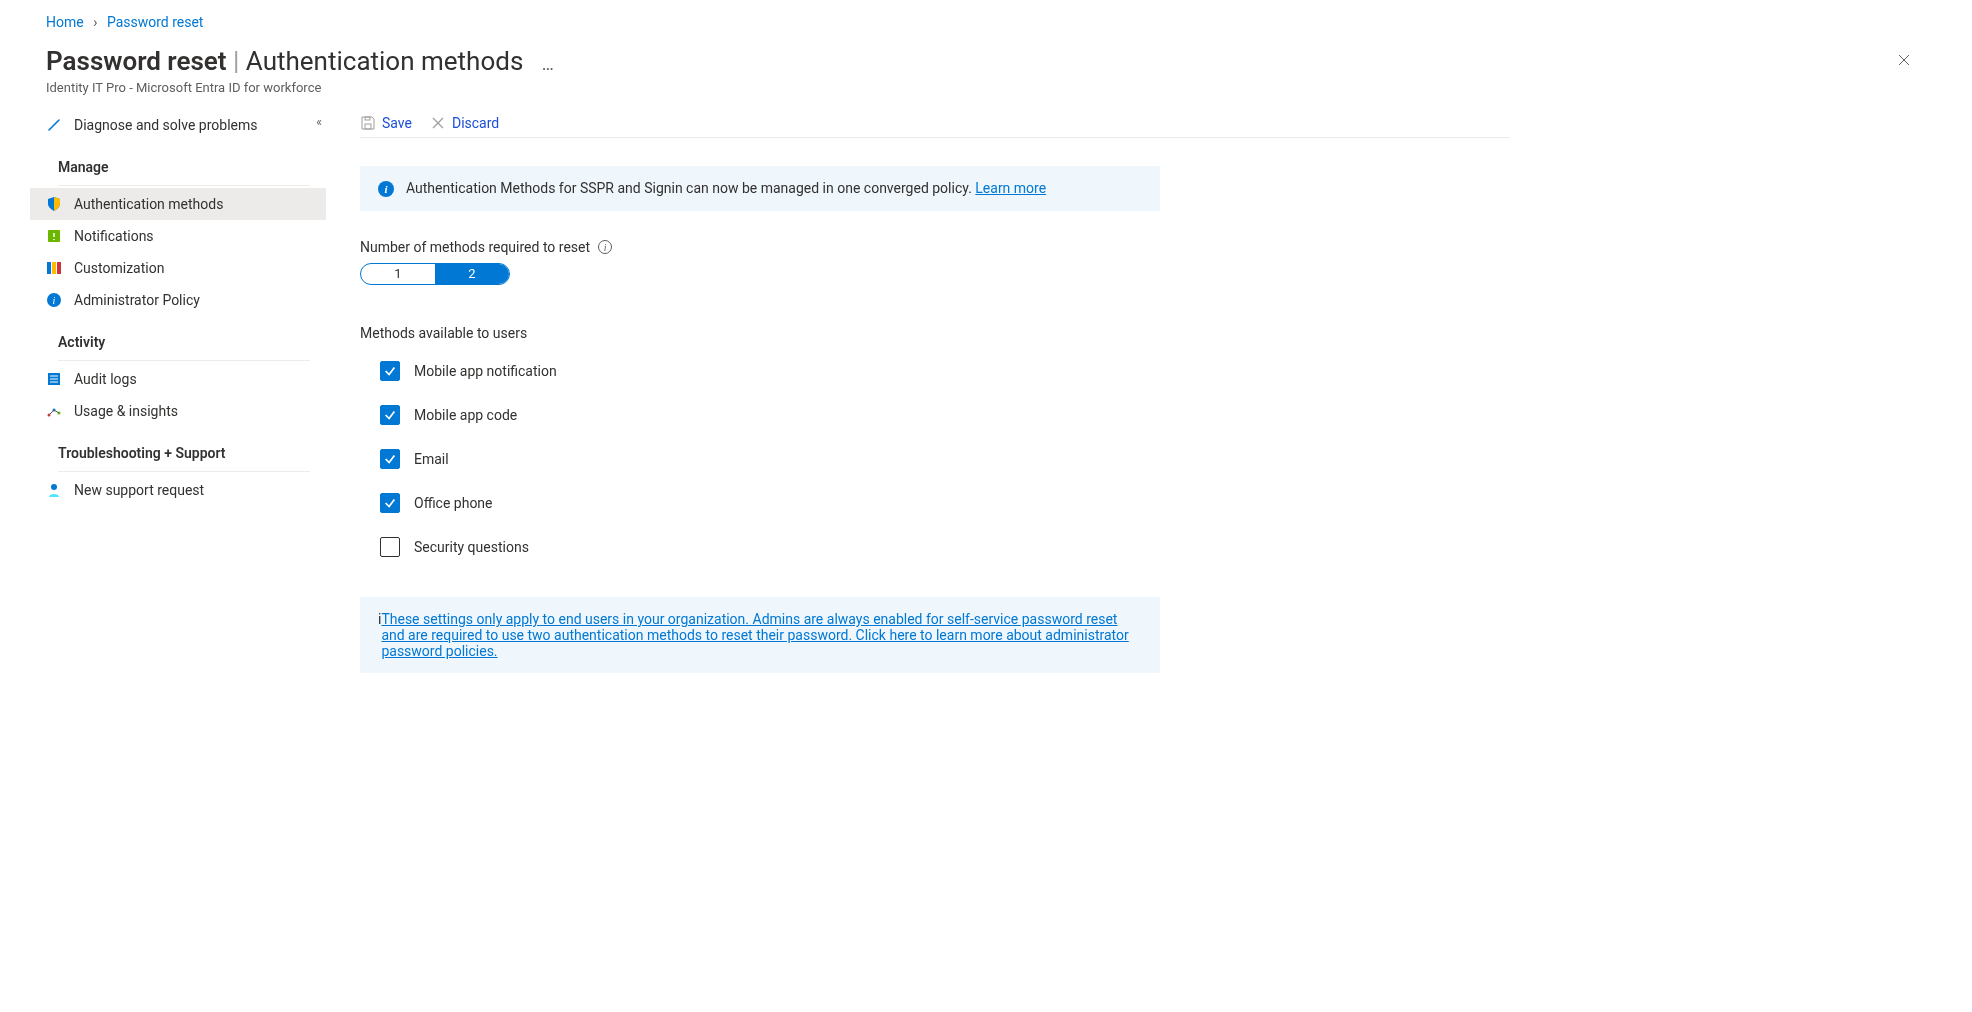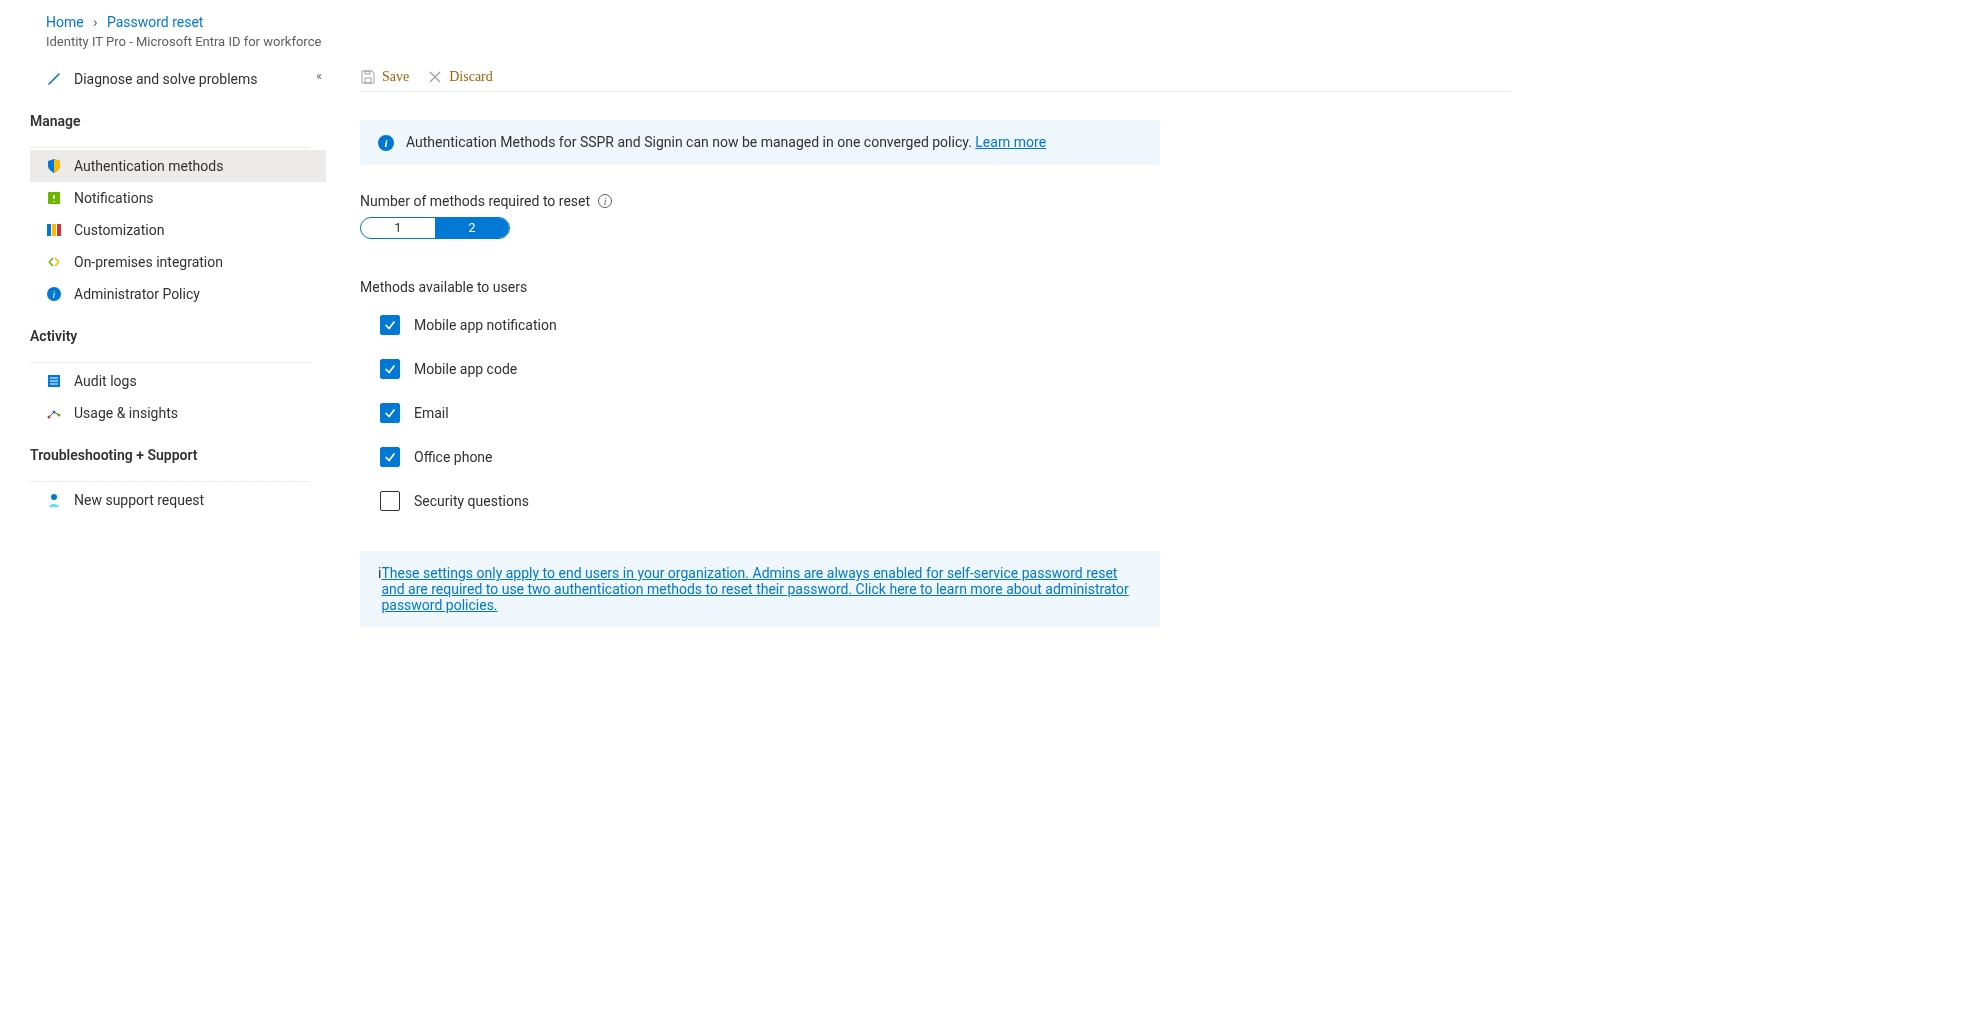--- a/index.html
+++ b/index.html
@@ -40,35 +40,35 @@
   .side-item {
     display: flex; align-items: center;
     padding: 8px 16px;
     font-size: 14px;
     cursor: pointer;
   }
   .side-item.selected { background: #edebe9; }
   .side-item .icn { width: 16px; height: 16px; margin-right: 12px; display:inline-flex; align-items:center; justify-content:center; }
   .side-item .icn svg { width:16px; height:16px; }
   .side-section {
-    padding: 18px 16px 18px 16px;
+    padding: 18px 16px 10px 16px;
     font-size: 14px;
     font-weight: 600;
     color: #323130;
     border-bottom: 1px solid #edebe9;
-    margin: 0 16px 2px 0;
+    margin: 0 16px 2px 28px;
     padding-left:0; padding-right:0;
   }
 
   
   .main { flex: 1; padding-left: 30px; max-width: 1180px; }
 
   
   .cmdbar { display:flex; align-items:center; padding: 6px 0; border-bottom: 1px solid #edebe9; margin-bottom: 28px; }
-  .cmdbar .cmd { display:flex; align-items:center; color:#a16207; margin-right: 18px; cursor:pointer;font-family:Liberation Serif, serif; }
+  .cmdbar .cmd { display:flex; align-items:center; color:#1d4ed8; margin-right: 18px; cursor:pointer; }
   .cmdbar .cmd svg { width:16px; height:16px; margin-right:6px; }
 
   
   .banner {
     background: #eff6fc;
     border: 0;
     padding: 14px 18px;
     display:flex; align-items:flex-start;
     max-width: 800px;
     margin-bottom: 28px;
@@ -122,20 +122,33 @@
 <body>
 
 <div class="root">
 
   <div class="breadcrumb">
     <a href="#">Home</a>
     <span class="chev">›</span>
     <a href="#">Password reset</a>
   </div>
 
+  <div class="page-head">
+    <div class="title-wrap">
+      <h1>
+        <span class="bold">Password reset</span><span class="sep"> | </span><span>Authentication methods</span>
+        <span class="dots">…</span>
+      </h1>
+    </div>
+    <span class="close">
+      <svg viewBox="0 0 16 16">
+          <path d="M3 3 L13 13 M13 3 L3 13" stroke="#605e5c" stroke-width="1"></path>
+        </svg>
+    </span>
+  </div>
   <div class="subtitle">Identity IT Pro - Microsoft Entra ID for workforce</div>
 
   <div class="body">
 
     <div class="sidebar">
       <span class="collapse-chev">«</span>
 
       <div class="side-item">
         <span class="icn">
           <svg viewBox="0 0 16 16">
@@ -173,29 +186,20 @@
         <span class="icn">
           <svg viewBox="0 0 16 16">
               <rect x="1" y="2" width="4" height="12" fill="#0078d4"></rect>
               <rect x="6" y="2" width="4" height="12" fill="#ffb900"></rect>
               <rect x="11" y="2" width="4" height="12" fill="#d13438"></rect>
             </svg>
         </span>
         <span>Customization</span>
       </div>
 
-      <div class="side-item">
-        <span class="icn">
-          <svg viewBox="0 0 16 16">
-              <path d="M3 8 L7 4 M3 8 L7 12" stroke="#6bb700" stroke-width="1.6" fill="none"></path>
-              <path d="M13 8 L9 4 M13 8 L9 12" stroke="#ffb900" stroke-width="1.6" fill="none"></path>
-            </svg>
-        </span>
-        <span>On-premises integration</span>
-      </div>
 
       <div class="side-item">
         <span class="icn">
           <svg viewBox="0 0 16 16">
               <circle cx="8" cy="8" r="7" fill="#0078d4"></circle>
               <text x="8" y="12" font-size="10" text-anchor="middle" fill="#fff" font-style="italic" font-family="Georgia">i</text>
             </svg>
         </span>
         <span>Administrator Policy</span>
       </div>

